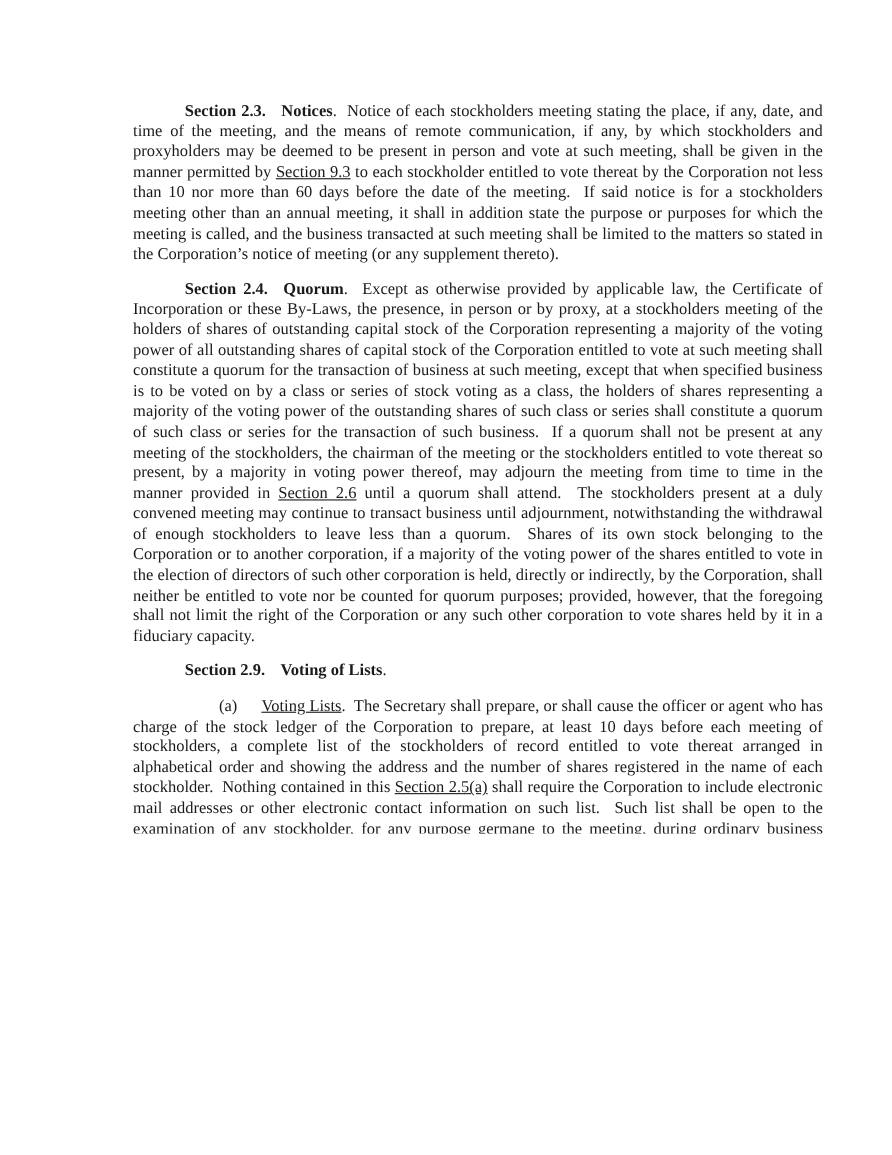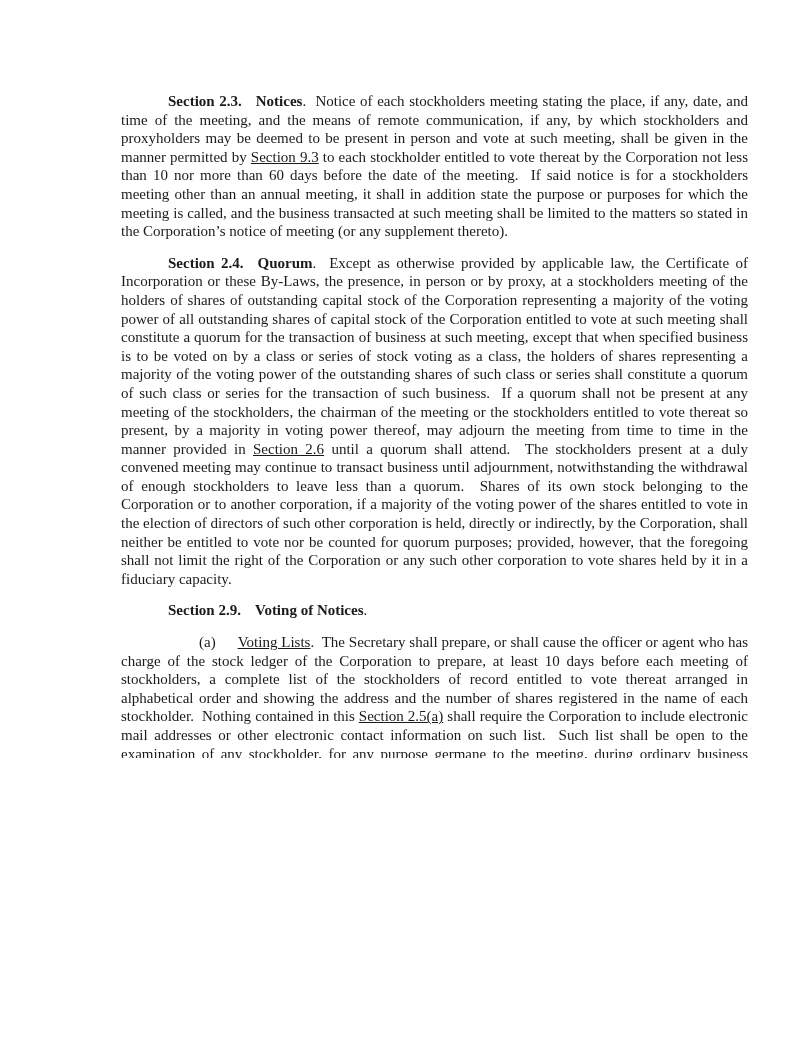--- a/index.html
+++ b/index.html
@@ -63,17 +63,17 @@
     color: #1a1a1a;
   }
 </style>
 </head>
 <body>
 
 <div class="page">
   <div class="doc-body">
     <p class="para"><span class="run-b">Section 2.3.</span><span class="run-tab"></span><span class="run-b">Notices</span><span>.&nbsp; Notice of each stockholders meeting stating the place, if any, date, and time of the meeting, and the means of remote communication, if any, by which stockholders and proxyholders may be deemed to be present in person and vote at such meeting, shall be given in the manner permitted by </span><span class="run-u">Section 9.3</span><span> to each stockholder entitled to vote thereat by the Corporation not less than 10 nor more than 60 days before the date of the meeting.&nbsp; If said notice is for a stockholders meeting other than an annual meeting, it shall in addition state the purpose or purposes for which the meeting is called, and the business transacted at such meeting shall be limited to the matters so stated in the Corporation’s notice of meeting (or any supplement thereto).</span></p>
     <p class="para"><span class="run-b">Section 2.4.</span><span class="run-tab"></span><span class="run-b">Quorum</span><span>.&nbsp; Except as otherwise provided by applicable law, the Certificate of Incorporation or these By-Laws, the presence, in person or by proxy, at a stockholders meeting of the holders of shares of outstanding capital stock of the Corporation representing a majority of the voting power of all outstanding shares of capital stock of the Corporation entitled to vote at such meeting shall constitute a quorum for the transaction of business at such meeting, except that when specified business is to be voted on by a class or series of stock voting as a class, the holders of shares representing a majority of the voting power of the outstanding shares of such class or series shall constitute a quorum of such class or series for the transaction of such business.&nbsp; If a quorum shall not be present at any meeting of the stockholders, the chairman of the meeting or the stockholders entitled to vote thereat so present, by a majority in voting power thereof, may adjourn the meeting from time to time in the manner provided in </span><span class="run-u">Section 2.6</span><span> until a quorum shall attend.&nbsp; The stockholders present at a duly convened meeting may continue to transact business until adjournment, notwithstanding the withdrawal of enough stockholders to leave less than a quorum.&nbsp; Shares of its own stock belonging to the Corporation or to another corporation, if a majority of the voting power of the shares entitled to vote in the election of directors of such other corporation is held, directly or indirectly, by the Corporation, shall neither be entitled to vote nor be counted for quorum purposes; provided, however, that the foregoing shall not limit the right of the Corporation or any such other corporation to vote shares held by it in a fiduciary capacity.</span></p>
-    <p class="para"><span class="run-b">Section 2.9.</span><span class="run-tab"></span><span class="run-b">Voting of Notices</span><span>.</span></p>
+    <p class="para"><span class="run-b">Section 2.9.</span><span class="run-tab"></span><span class="run-b">Voting of Lists</span><span>.</span></p>
     <p class="para para-sub"><span>(a)</span><span class="run-tab2"></span><span class="run-u">Voting Lists</span><span>.&nbsp; The Secretary shall prepare, or shall cause the officer or agent who has charge of the stock ledger of the Corporation to prepare, at least 10 days before each meeting of stockholders, a complete list of the stockholders of record entitled to vote thereat arranged in alphabetical order and showing the address and the number of shares registered in the name of each stockholder.&nbsp; Nothing contained in this </span><span class="run-u">Section 2.5(a)</span><span> shall require the Corporation to include electronic mail addresses or other electronic contact information on such list.&nbsp; Such list shall be open to the examination of any stockholder, for any purpose germane to the meeting, during ordinary business hours for a period of at least 10 days prior to the meeting: (i)&nbsp;on a reasonably accessible electronic network, provided that the information required to gain access to such list is provided with the notice of the meeting, or (ii)&nbsp;during ordinary business hours, at the principal place of business of the Corporation.&nbsp; If the Corporation determines to make the list available on an electronic network, the Corporation may take reasonable steps to ensure that such information is available only to stockholders of the Corporation.&nbsp; If the meeting is to be held at a place, then the list shall be produced and kept at the time and place of the meeting during the whole time thereof, and may be inspected by any stockholder who is present.</span></p>
   </div>
 
 </div>
 
 </body></html>

